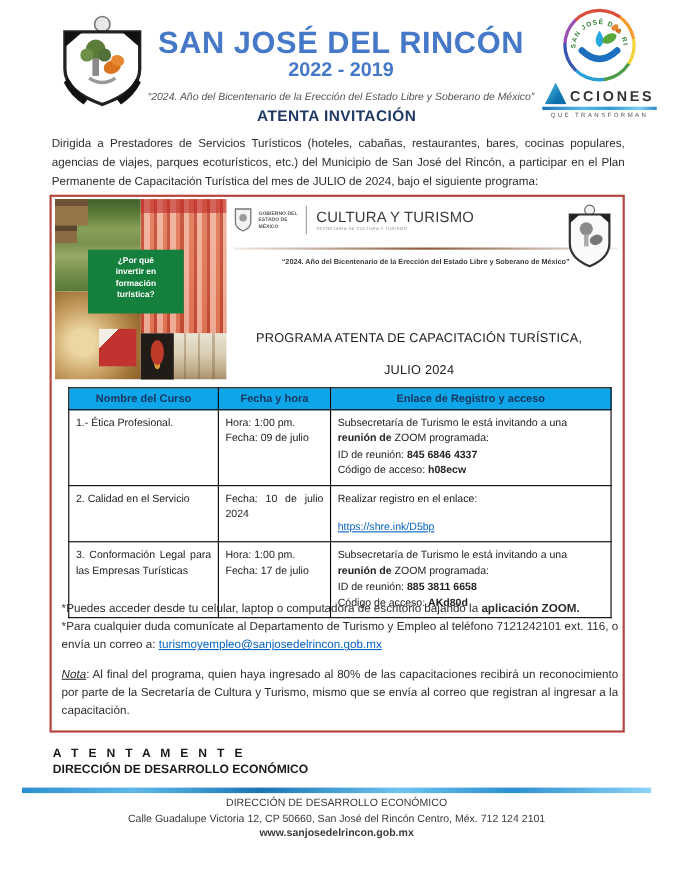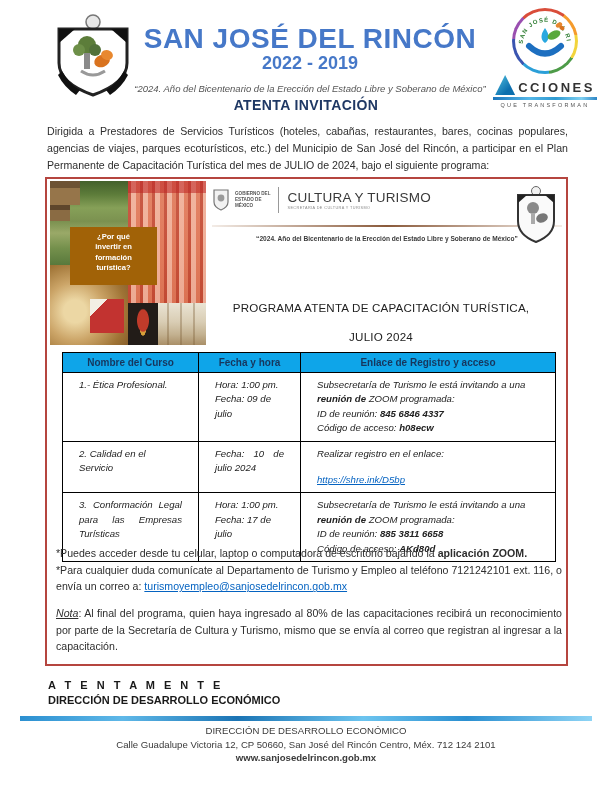--- a/index.html
+++ b/index.html
@@ -52,21 +52,21 @@
     background:radial-gradient(circle at 32% 58%, #ecd7a4 0 16%, #cba467 42%, #9f7335 72%, #7a5426 100%); }
   .textile-red { left:40px; top:118px; width:34px; height:34px;
     background:linear-gradient(135deg,#f3efe4 0 26%, #c23330 26%); }
   .photo-interior { left:78px; top:122px; width:78px; height:42px;
     background:
       repeating-linear-gradient(90deg, rgba(122,92,52,.35) 0 2px, rgba(0,0,0,0) 2px 13px),
       linear-gradient(180deg,#eae4d4 0%,#d9cdb4 45%,#c3b190 75%,#a98f68 100%); }
   .banner-skull { left:18px; top:-20px; width:30px; height:46px;
     background:radial-gradient(ellipse at 50% 38%, #c03b2a 0 26%, rgba(0,0,0,0) 30%),
                radial-gradient(ellipse at 50% 60%, #d8a13a 0 12%, rgba(0,0,0,0) 14%), #221c18; }
-  .collage-overlay { left:20px; top:46px; width:87px; height:58px; background:#a16207;
+  .collage-overlay { left:30px; top:46px; width:87px; height:58px; background:#15803d;
     display:flex; flex-direction:column; align-items:center; justify-content:center; padding:17px; }
   .overlay-title { color:#fff; font-weight:bold; font-size:7.6px; text-align:center; line-height:1.35; }
   .overlay-line { width:58px; height:2px; background:rgba(255,255,255,.38); margin-top:5px; }
   .overlay-line.short { width:34px; margin-top:2px; }
 
   
   .banner { position:absolute; left:165px; top:8px; width:350px; }
   .banner-top { display:flex; align-items:center; gap:5px; }
   .gov-text { font-size:4.6px; font-weight:bold; color:#555; line-height:1.25; }
   .banner-divider { width:1px; height:26px; background:#999; margin:0 3px; }
@@ -81,21 +81,21 @@
   .program-title { position:absolute; left:158px; top:122px; width:352px; text-align:center;
     font-size:11.6px; color:#222; letter-spacing:.2px; }
   .program-title .line2 { margin-top:16px; }
 
   
   table.courses { position:absolute; left:15px; top:173px; width:493px;
     border-collapse:collapse; table-layout:fixed; font-size:9.6px; }
   .courses col.c1 { width:136px; } .courses col.c2 { width:102px; } .courses col.c3 { width:255px; }
   .courses th { border:1px solid #000; border-bottom:1.5px solid #000; background:#0ea5e9;
     color:#17365D; font-size:10px; font-weight:bold; padding:4px 2px; text-align:center; }
-  .courses td { border:1px solid #000; vertical-align:top; padding:5px 16px; line-height:1.5; color:#222;font-style:italic; }
+  .courses td { border:1px solid #000; vertical-align:top; padding:5px 6px; line-height:1.5; color:#222; }
   .courses td.justify { text-align:justify; }
   .zoom-info b, .notes b { font-weight:bold; }
   .reg-link, .email-link { color:#0563C1; text-decoration:underline; }
   .row1 td, .row3 td { height:58px; } .row2 td { height:47px; }
   .link-gap { height:12px; }
 
   
   .notes { position:absolute; left:9px; top:366px; width:506px; font-size:10.6px;
     line-height:1.58; text-align:justify; color:#2e2e2e; }
   .nota { position:absolute; left:9px; top:426px; width:506px; font-size:10.6px;

